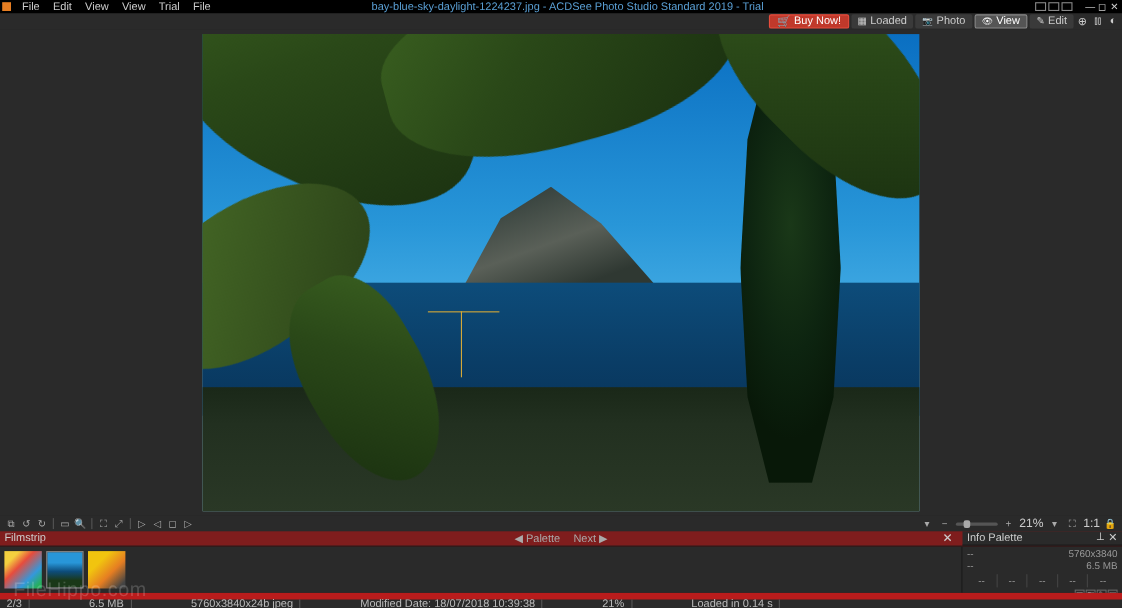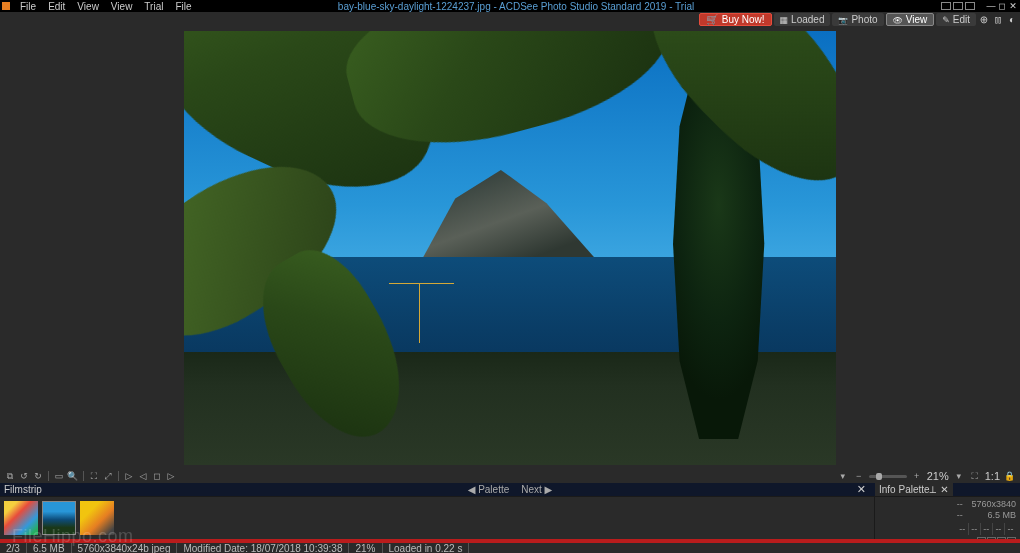--- a/index.html
+++ b/index.html
@@ -36,38 +36,38 @@
 .l4{left:-10%;top:35%;width:35%;height:30%;transform:rotate(-35deg);background:linear-gradient(135deg,#4a7028 0%,#3a5820 50%,#2a4018 100%);}
 .l5{left:8%;bottom:15%;width:30%;height:25%;transform:rotate(60deg);}
 .crane{position:absolute;left:36%;top:58%;width:1px;height:14%;background:#d4a838;}
 .crane::before{content:"";position:absolute;top:0;left:-30px;width:65px;height:1px;background:#d4a838;}
 .tool-row { height:14px; background:#2a2a2a; display:flex; align-items:center; padding:0 4px; gap:2px; position:relative; }
 .tb { width:12px; height:12px; display:flex; align-items:center; justify-content:center; font-size:9px; color:#aaa; cursor:pointer; }
 .sep { width:1px; height:10px; background:#555; margin:0 2px; }
 .zoom-area { position:absolute; right:4px; display:flex; align-items:center; gap:4px; }
 .slider { width:38px; height:3px; background:#555; border-radius:2px; position:relative; }
 .slider::after { content:""; position:absolute; left:20%; top:-2px; width:6px; height:7px; background:#aaa; border-radius:2px; }
-.nav-row { height:14px; background:#0f172a; display:flex; align-items:center; justify-content:center; gap:12px; font-size:10px; position:relative; border-bottom:1px solid #1a1a1a;text-align:center; }
+.nav-row { height:14px; background:#7f1d1d; display:flex; align-items:center; justify-content:center; gap:12px; font-size:10px; position:relative; border-bottom:1px solid #1a1a1a;text-align:center; }
 .filmstrip-label { position:absolute; left:4px; color:#ccc; }
 .nav-link { color:#aaa; cursor:pointer; }
 .close-fs { position:absolute; right:154px; color:#ccc; cursor:pointer; font-size:11px; }
 .bottom-area { height:42px; display:flex; background:#2a2a2a; }
 .filmstrip { flex:1; display:flex; align-items:center; padding:3px 4px; gap:4px; }
 .thumb { width:34px; height:34px; cursor:pointer; }
 .th1{background:linear-gradient(135deg,#f4d03f 20%,#e74c3c 40%,#3498db 70%,#27ae60 90%);}
 .th2{background:linear-gradient(180deg,#2896d8 30%,#0d4c7a 55%,#1a3818 80%);border:1px solid #888;}
 .th3{background:linear-gradient(135deg,#f1c40f 30%,#e67e22 60%,#444 90%);}
-.info-palette { width:146px; background:#2a2a2a; border-left:1px solid #1a1a1a; display:flex; }
+.info-palette { width:146px; background:#2a2a2a; border-left:1px solid #1a1a1a; display:flex; flex-direction:column; }
 .info-head { height:14px; display:flex; align-items:center; justify-content:space-between; padding:0 4px; font-size:10px; background:#2a2a2a; margin-top:-14px; position:relative; z-index:2; border-bottom:1px solid #1a1a1a;}
 .info-body { flex:1; padding:2px 4px; font-size:9px; color:#999; }
 .info-line { display:flex; justify-content:space-between; line-height:11px; }
 .info-cells { display:flex; gap:0; margin-top:2px; }
 .info-cell { flex:1; text-align:center; border-right:1px solid #444; font-size:9px; padding:1px 0; }
 .info-cell:last-child{border:none;}
-.status-bar { height:14px; background:#2a2a2a; border-top:4px solid #b91c1c; display:flex; align-items:center; font-size:10px; color:#bbb; }
+.status-bar { height:14px; background:#2a2a2a; border-top:6px solid #b91c1c; display:flex; align-items:center; font-size:10px; color:#bbb;gap:48px; }
 .sb-cell { padding:0 6px; border-right:1px solid #555; height:100%; display:flex; align-items:center; }
 .jpg-badge { background:#c9a227; color:#000; padding:0 2px; margin-right:4px; font-size:9px; font-weight:bold; }
 .watermark { position:absolute; left:12px; bottom:6px; font-size:18px; color:rgba(255,255,255,0.18); font-weight:300; letter-spacing:0.5px; pointer-events:none; }
 .info-icons { display:flex; gap:1px; }
 .info-mini { width:9px; height:9px; border:1px solid #666; font-size:7px; display:flex; align-items:center; justify-content:center; cursor:pointer;}
 </style>
 </head>
 <body>
 
 <div class="menubar">
@@ -207,16 +207,16 @@
     </div>
   </div>
 </div>
 
 <div class="status-bar">
   <div class="sb-cell">2/3</div>
   <div class="sb-cell">6.5 MB</div>
   <div class="sb-cell">5760x3840x24b jpeg</div>
   <div class="sb-cell">Modified Date: 18/07/2018 10:39:38</div>
   <div class="sb-cell">21%</div>
-  <div class="sb-cell">Loaded in 0.22 s</div>
+  <div class="sb-cell">Loaded in 0.14 s</div>
 </div>
 
 <div class="watermark">FileHippo.com</div>
 
 </body></html>

